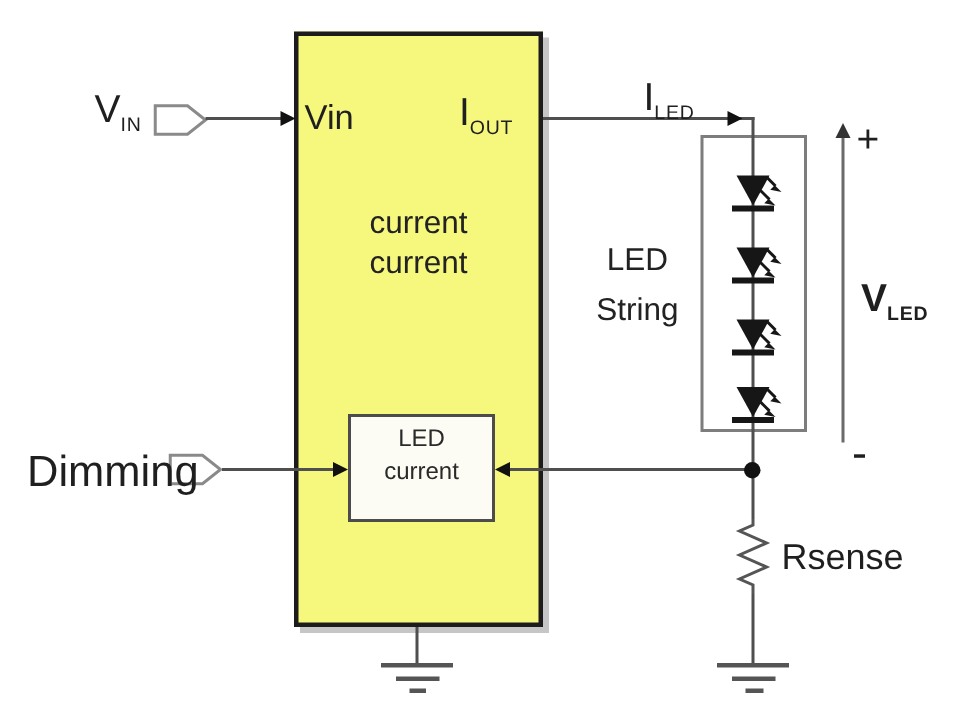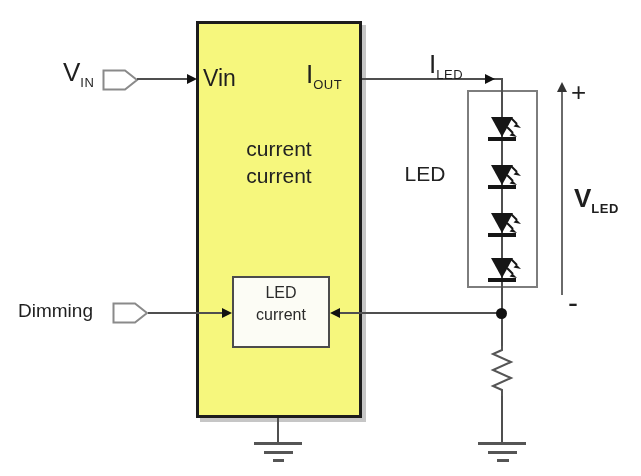--- a/index.html
+++ b/index.html
@@ -62,37 +62,38 @@
   </div>
 
   <div class="lbl big" style="left:63px;top:59px;"><span>V</span><sub>IN</sub></div>
 
   <svg class="abs" style="left:102px;top:69px;z-index:3;" width="37" height="22" viewBox="0 0 37 22">
     <path d="M1.5,1.5 L23,1.5 L35,11 L23,20.5 L1.5,20.5 Z" fill="#ffffff" stroke="#8a8a8a" stroke-width="2"></path>
   </svg>
   <div class="wire" style="left:137px;top:78px;width:52px;height:2px;"></div>
   <div class="arr arr-r" style="left:187px;top:74px;"></div>
 
-  <div class="lbl" style="left:18px;top:301px;font-size:19px;">Dimming</div>
+  <div class="lbl" style="left:18px;top:301px;font-size:29px;">Dimming</div>
   <svg class="abs" style="left:112px;top:302px;z-index:3;" width="37" height="22" viewBox="0 0 37 22">
     <path d="M1.5,1.5 L23,1.5 L35,11 L23,20.5 L1.5,20.5 Z" fill="#ffffff" stroke="#8a8a8a" stroke-width="2"></path>
   </svg>
   <div class="wire" style="left:148px;top:312px;width:75px;height:2px;"></div>
   <div class="arr arr-r" style="left:222px;top:308px;"></div>
 
   <div class="wire" style="left:362px;top:78px;width:141px;height:2px;"></div>
   <div class="arr arr-r" style="left:485px;top:74px;"></div>
   <div class="wire" style="left:501px;top:78px;width:2px;height:236px;"></div>
 
   <div class="lbl big" style="left:429px;top:51px;"><span>I</span><sub>LED</sub></div>
 
   <div class="abs ledstring-box"></div>
 
   <div class="ledstring-label">
     <div>LED</div>
+    <div>String</div>
   </div>
 
   <svg class="abs" style="left:480px;top:114px;z-index:4;" width="44" height="38" viewBox="0 0 44 38">
     <polygon points="11,3 33,3 22,23" fill="#161616"></polygon>
       <rect x="8" y="23" width="28" height="4" fill="#161616"></rect>
     <line x1="31" y1="4" x2="37" y2="10" stroke="#161616" stroke-width="2"></line>
       <polygon points="41,14 33.5,12.5 36.5,9.5" fill="#161616"></polygon>
     <line x1="27" y1="13" x2="33" y2="19" stroke="#161616" stroke-width="2"></line>
       <polygon points="37,23 29.5,21.5 32.5,18.5" fill="#161616"></polygon>
   </svg>
@@ -129,20 +130,21 @@
 
   <div class="abs" style="left:496px;top:308px;width:11px;height:11px;border-radius:50%;background:#111;z-index:5;"></div>
   <div class="wire" style="left:334px;top:312px;width:168px;height:2px;"></div>
   <div class="arr arr-l" style="left:330px;top:308px;"></div>
 
   <div class="wire" style="left:501px;top:314px;width:2px;height:32px;"></div>
   <svg class="abs" style="left:489px;top:345px;z-index:3;" width="26" height="52" viewBox="0 0 26 52">
     <polyline points="13,1 13,5 4,9 22,17 4,25 22,33 4,41 13,45 13,51" fill="none" stroke="#555" stroke-width="2"></polyline>
   </svg>
   <div class="wire" style="left:501px;top:396px;width:2px;height:47px;"></div>
+  <div class="lbl" style="left:521px;top:360px;font-size:24px;">Rsense</div>
 
   <div>
     <div class="gline" style="left:478px;top:442px;width:48px;"></div>
     <div class="gline" style="left:488px;top:451px;width:29px;"></div>
     <div class="gline" style="left:497px;top:459px;width:12px;"></div>
   </div>
 
   <div class="wire" style="left:277px;top:418px;width:2px;height:25px;"></div>
   <div>
     <div class="gline" style="left:254px;top:442px;width:48px;"></div>

